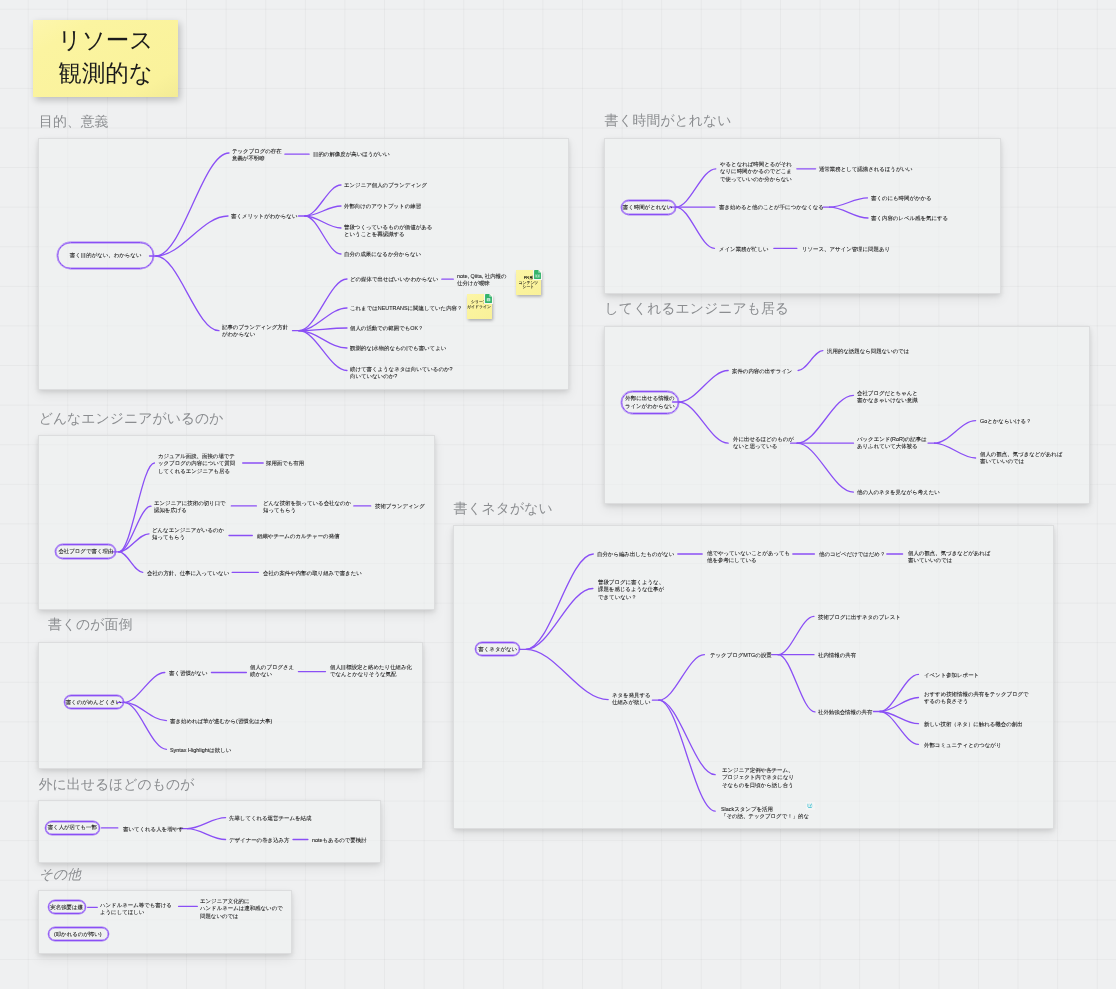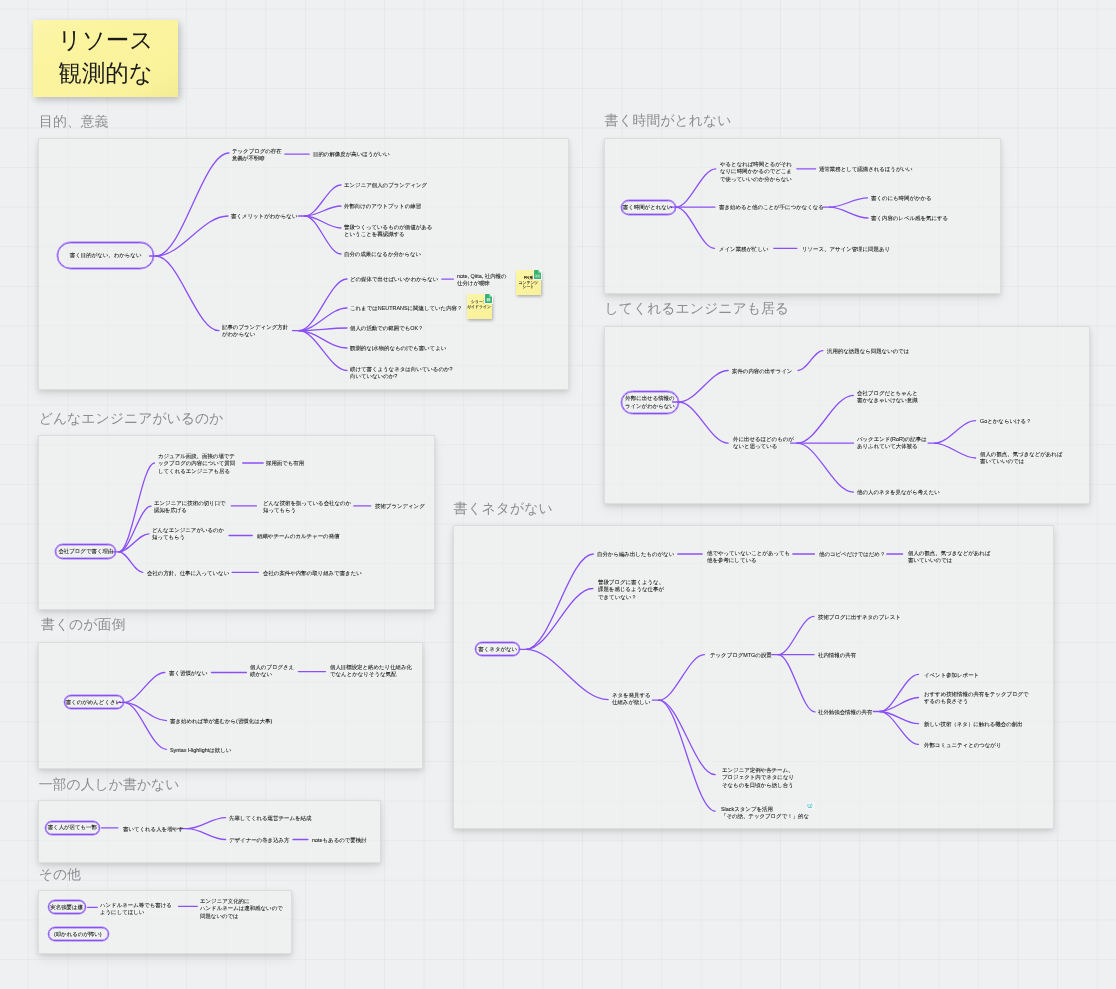--- a/index.html
+++ b/index.html
@@ -62,25 +62,25 @@
 
 <div id="frames">
     <div class="ftitle" style="left: 39px; top: 113px;">目的、意義</div>
     <div class="frame" style="left: 38px; top: 138px; width: 531px; height: 252px;"></div>
     <div class="ftitle" style="left: 604.5px; top: 112px;">書く時間がとれない</div>
     <div class="frame" style="left: 604px; top: 138px; width: 397px; height: 156px;"></div>
     <div class="ftitle" style="left: 604.5px; top: 300px;">してくれるエンジニアも居る</div>
     <div class="frame" style="left: 604px; top: 326px; width: 486px; height: 178px;"></div>
     <div class="ftitle" style="left: 38.7px; top: 410px;">どんなエンジニアがいるのか</div>
     <div class="frame" style="left: 38px; top: 435px; width: 397px; height: 175px;"></div>
-    <div class="ftitle" style="left: 41px; top: 616px;">書くのが面倒</div>
+    <div class="ftitle" style="left: 48px; top: 616px;">書くのが面倒</div>
     <div class="frame" style="left: 38px; top: 642px; width: 385px; height: 127px;"></div>
-    <div class="ftitle" style="left: 38.7px; top: 776px;">一部の人しか書かない</div>
+    <div class="ftitle" style="left: 38.7px; top: 776px;">外に出せるほどのものが</div>
     <div class="frame" style="left: 38px; top: 800px; width: 343px; height: 63px;"></div>
-    <div class="ftitle" style="left: 38.7px; top: 866px;">その他</div>
+    <div class="ftitle" style="left: 38.7px; top: 866px; font-style: italic;">その他</div>
     <div class="frame" style="left: 38px; top: 890px; width: 254px; height: 64px;"></div>
     <div class="ftitle" style="left: 453.5px; top: 500px;">書くネタがない</div>
     <div class="frame" style="left: 453px; top: 525px; width: 601px; height: 304px;"></div>
   </div>
 
 <svg class="links" viewBox="0 0 1116 989">
     <path d="M149.5 256 L156 256" fill="none" stroke="#8a4ff5" stroke-width="1.3" stroke-linecap="round"></path>
     <path d="M298.5 216 L305 216" fill="none" stroke="#8a4ff5" stroke-width="1.3" stroke-linecap="round"></path>
     <path d="M292.5 330.7 L299 330.7" fill="none" stroke="#8a4ff5" stroke-width="1.3" stroke-linecap="round"></path>
     <path d="M156 256 C182.28 256 202.72 153 229 153" fill="none" stroke="#8a4ff5" stroke-width="1.3" stroke-linecap="round"></path>

